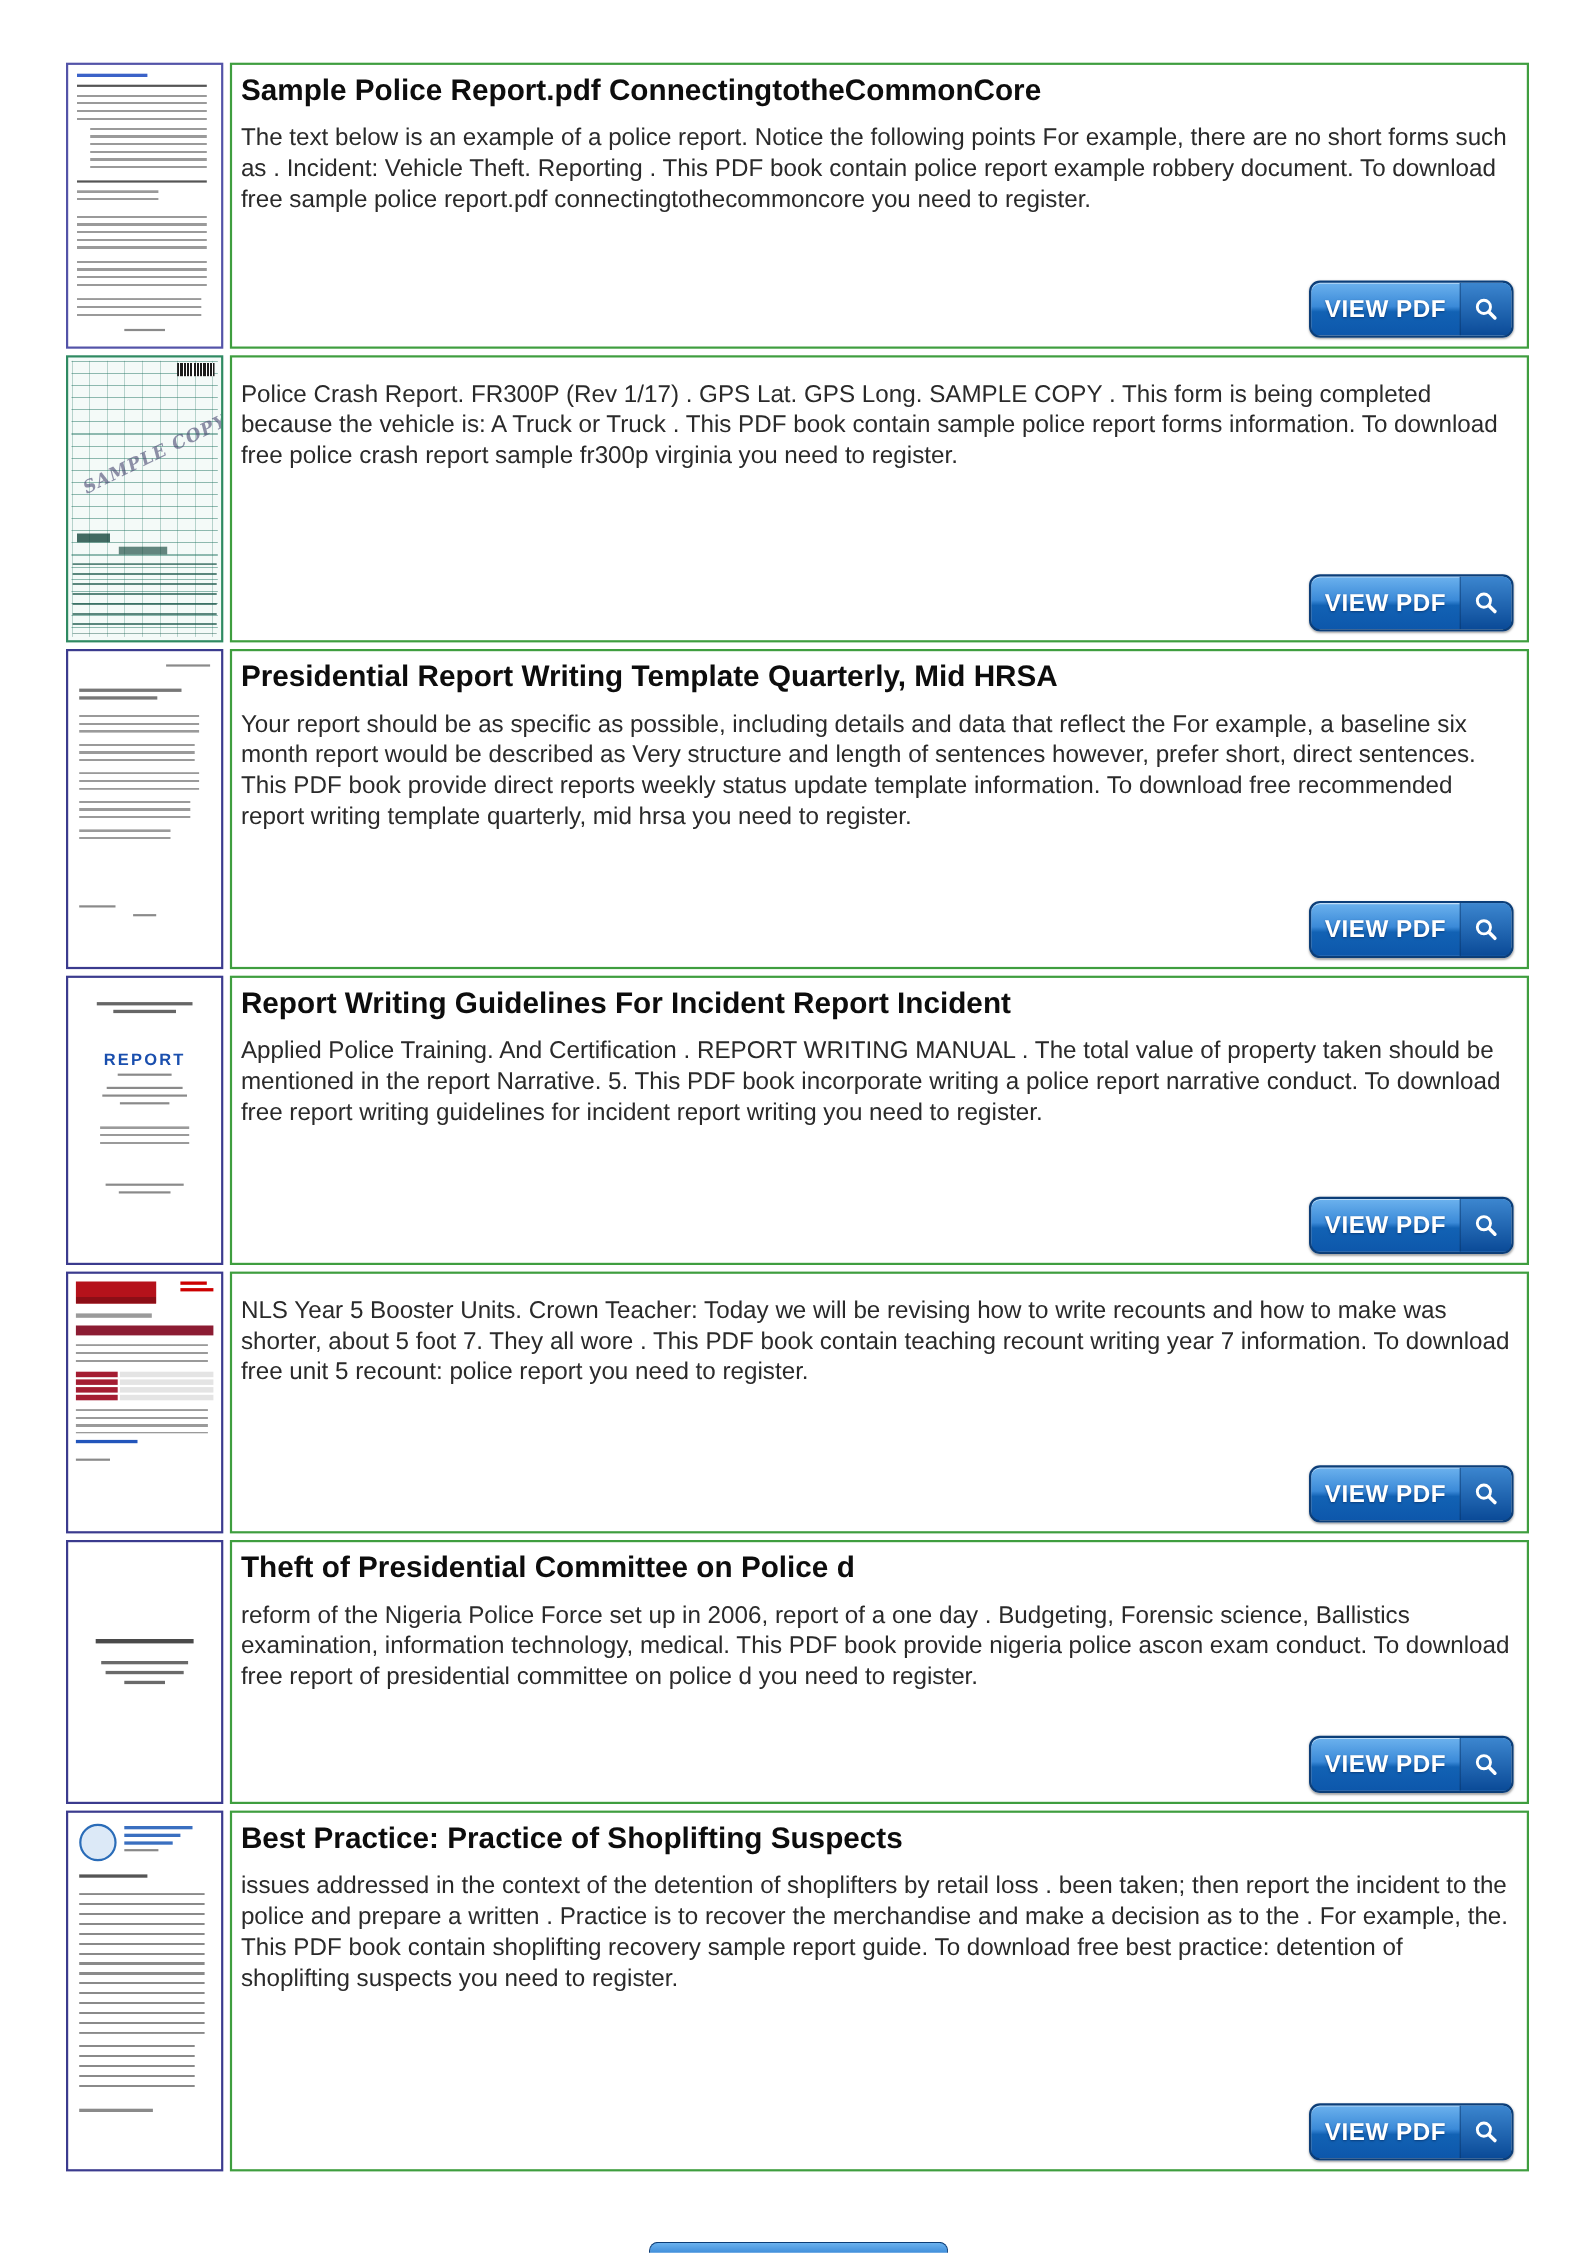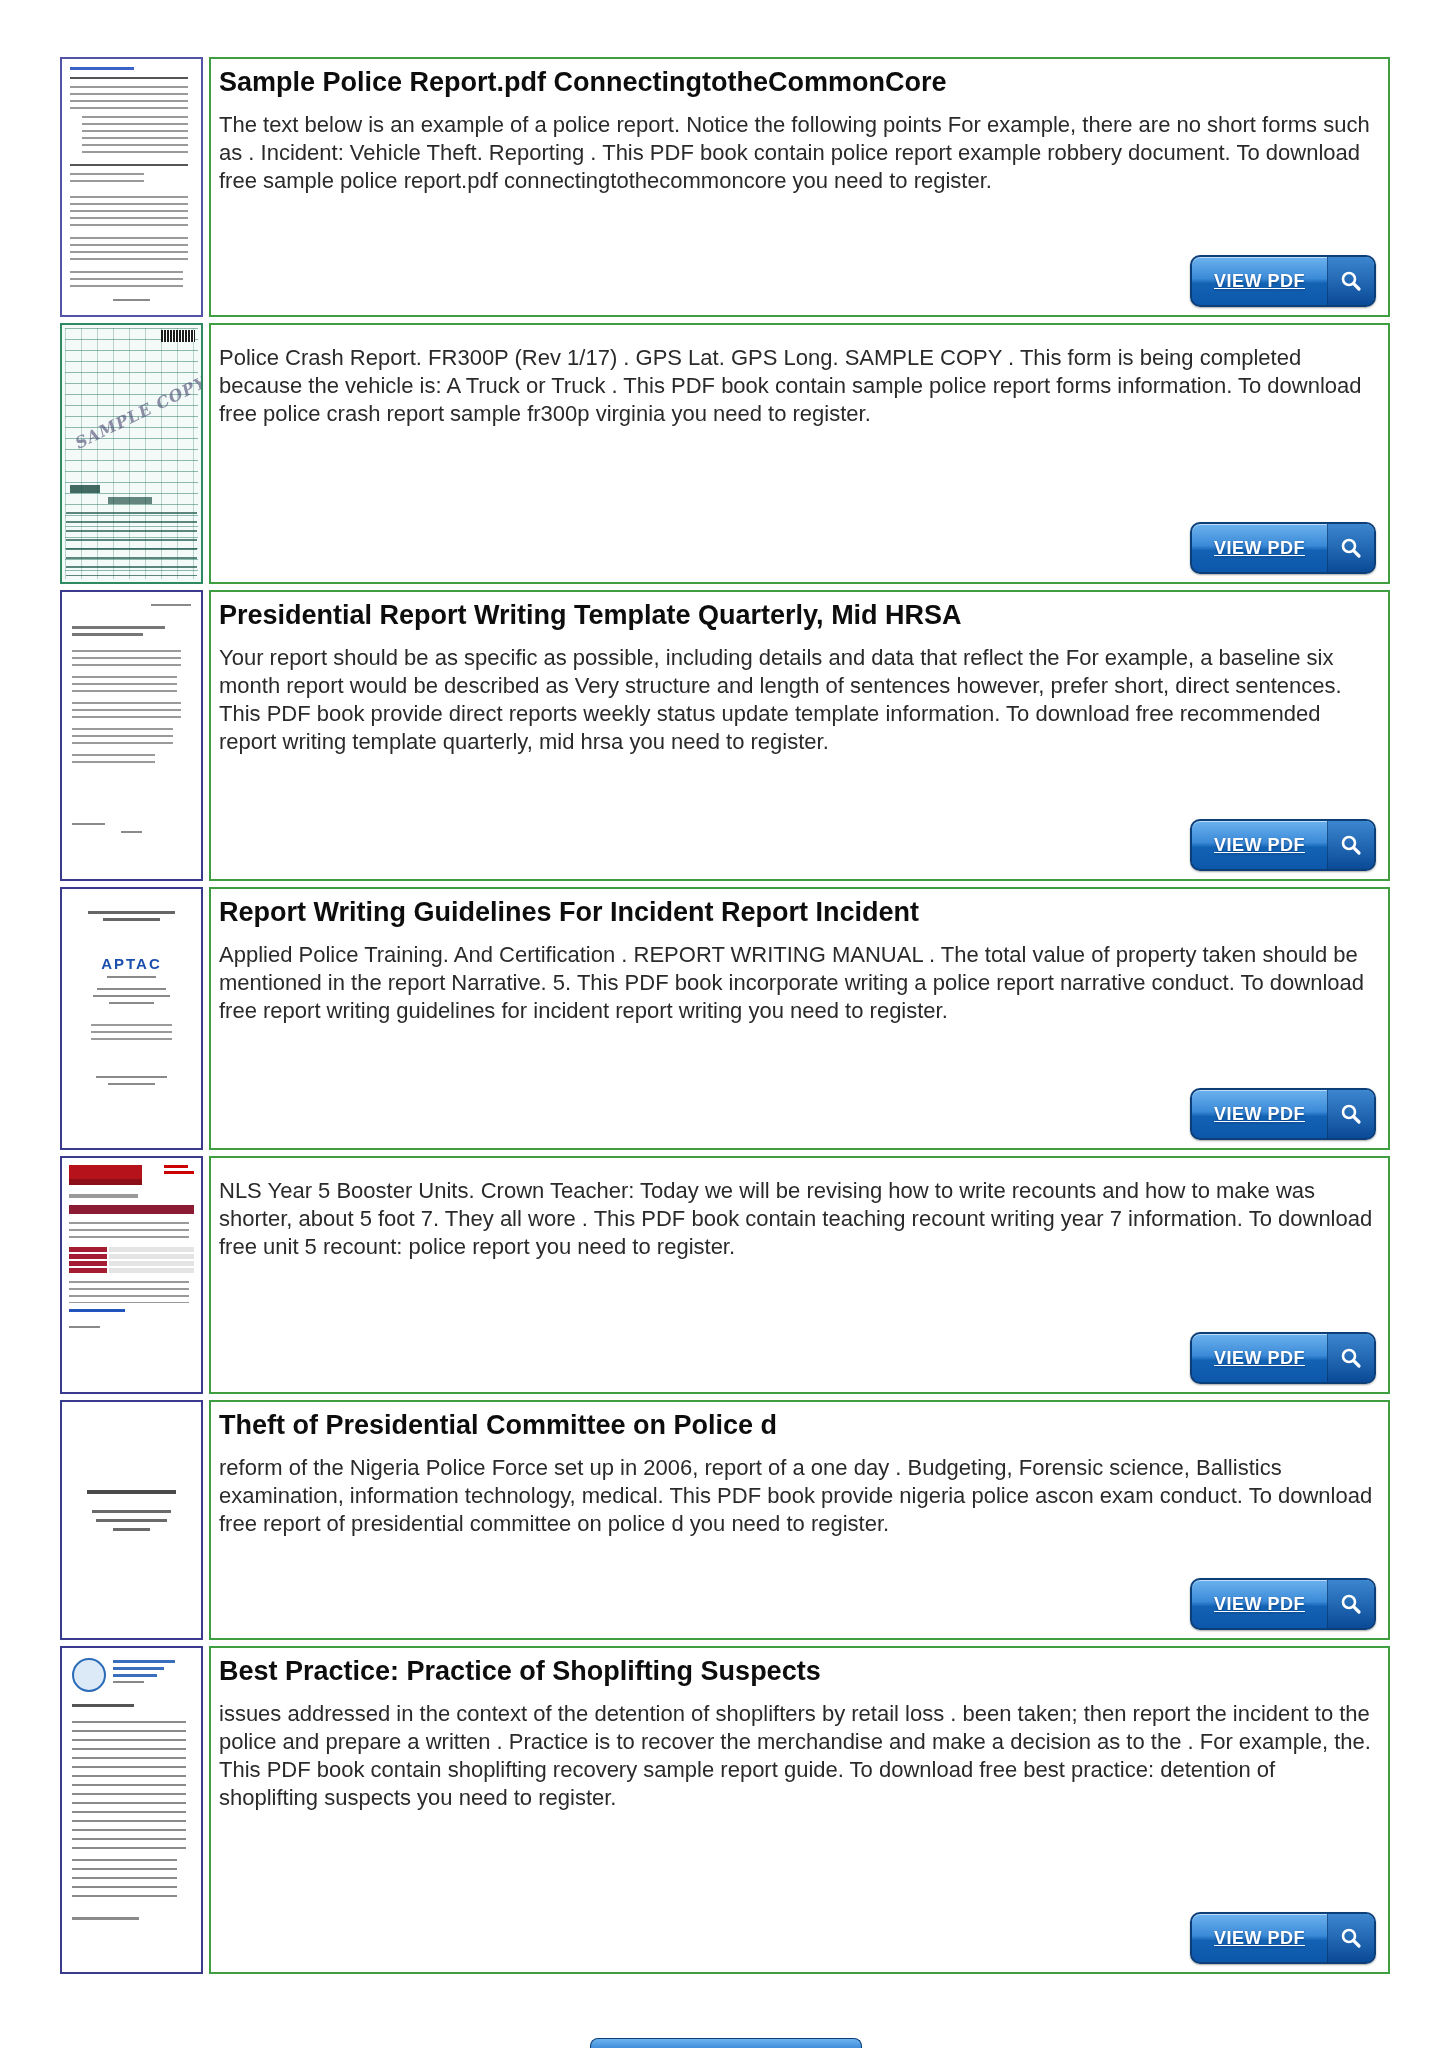--- a/index.html
+++ b/index.html
@@ -35,23 +35,22 @@
   .btnrow { margin-top:auto; display:flex; justify-content:flex-end; padding:4px 2px 2px 0; }
 
   .viewpdf {
     display:flex; align-items:stretch; width:182px; height:48px;
     border:2px solid #0c3e78; border-radius:10px; overflow:hidden; cursor:pointer;
     background:linear-gradient(#6cb2ee 0%, #3b8ad8 45%, #1262b4 55%, #0d57ab 100%);
     box-shadow: inset 0 1px 0 rgba(255,255,255,.55), 0 1px 2px rgba(0,0,0,.35);
   }
   .vp-label {
     flex:1; display:flex; align-items:center; justify-content:center;
-    color:#ffffff; font-weight:bold; font-size:18px; letter-spacing:.5px;
+    color:#ffffff; font-weight:bold; font-size:22px; letter-spacing:.5px;
     text-shadow:0 1px 2px rgba(0,20,60,.45);
-    text-decoration:underline;
   }
   .vp-cap {
     width:46px; display:flex; align-items:center; justify-content:center;
     background:linear-gradient(#3c86cf, #0a4a97);
     border-left:1px solid rgba(8,50,100,.55);
   }
 
   
   .pad { position:absolute; inset:8px; }
   .s   { background-image:repeating-linear-gradient(#9a9a9a 0 2px, transparent 2px 7px); }
@@ -175,21 +174,21 @@
         </div>
       </div>
     </div>
   </div>
 
   <div class="row r4">
     <div class="thumb">
       <div class="pad" style="text-align:center">
         <div class="bar" style="width:70%;height:3px;margin:14px auto 0;background:#666"></div>
         <div class="bar" style="width:46%;height:3px;margin:4px auto 0;background:#666"></div>
-        <div class="aptac" style="margin-top:34px">APTAC</div>
+        <div class="aptac" style="margin-top:34px">REPORT</div>
         <div class="bar" style="width:40%;height:2px;margin:4px auto 0"></div>
         <div class="bar" style="width:56%;height:2px;margin:10px auto 0"></div>
         <div class="bar" style="width:62%;height:2px;margin:5px auto 0"></div>
         <div class="bar" style="width:36%;height:2px;margin:5px auto 0"></div>
         <div class="s" style="height:16px;width:66%;margin:20px auto 0"></div>
         <div class="bar" style="width:58%;height:2px;margin:36px auto 0"></div>
         <div class="bar" style="width:38%;height:2px;margin:5px auto 0"></div>
       </div>
     </div>
     <div class="card">

